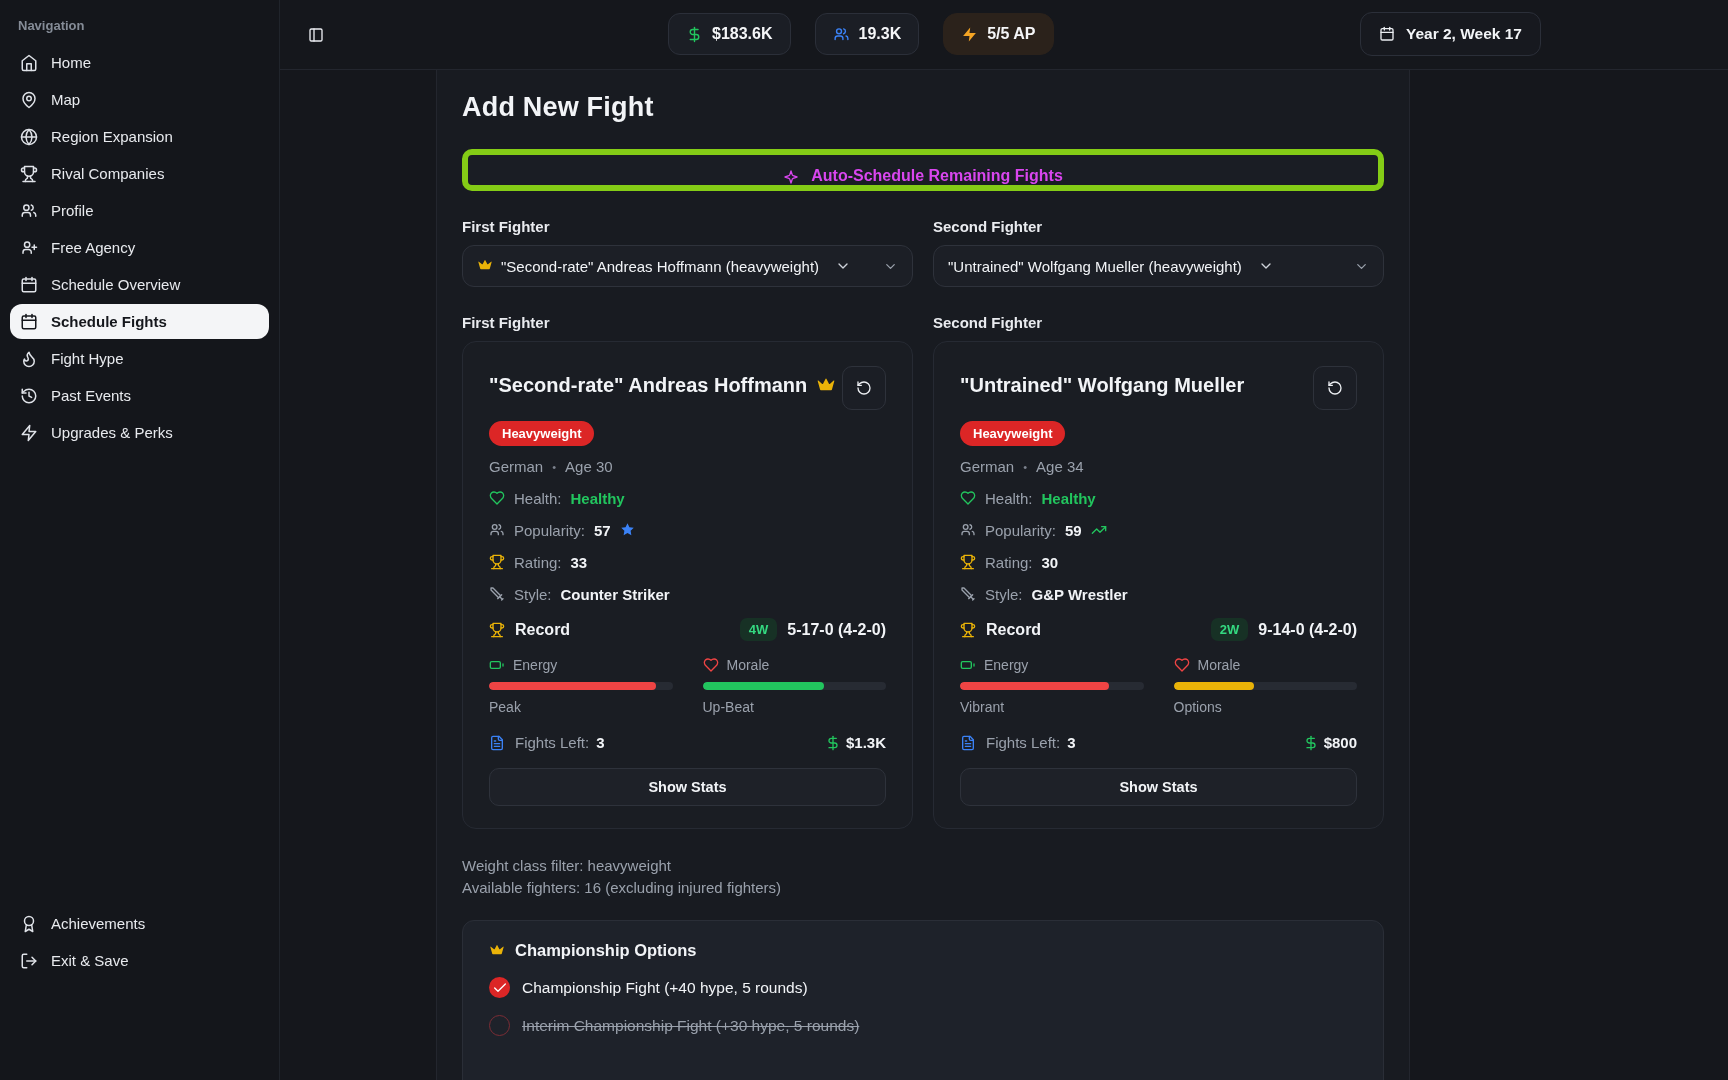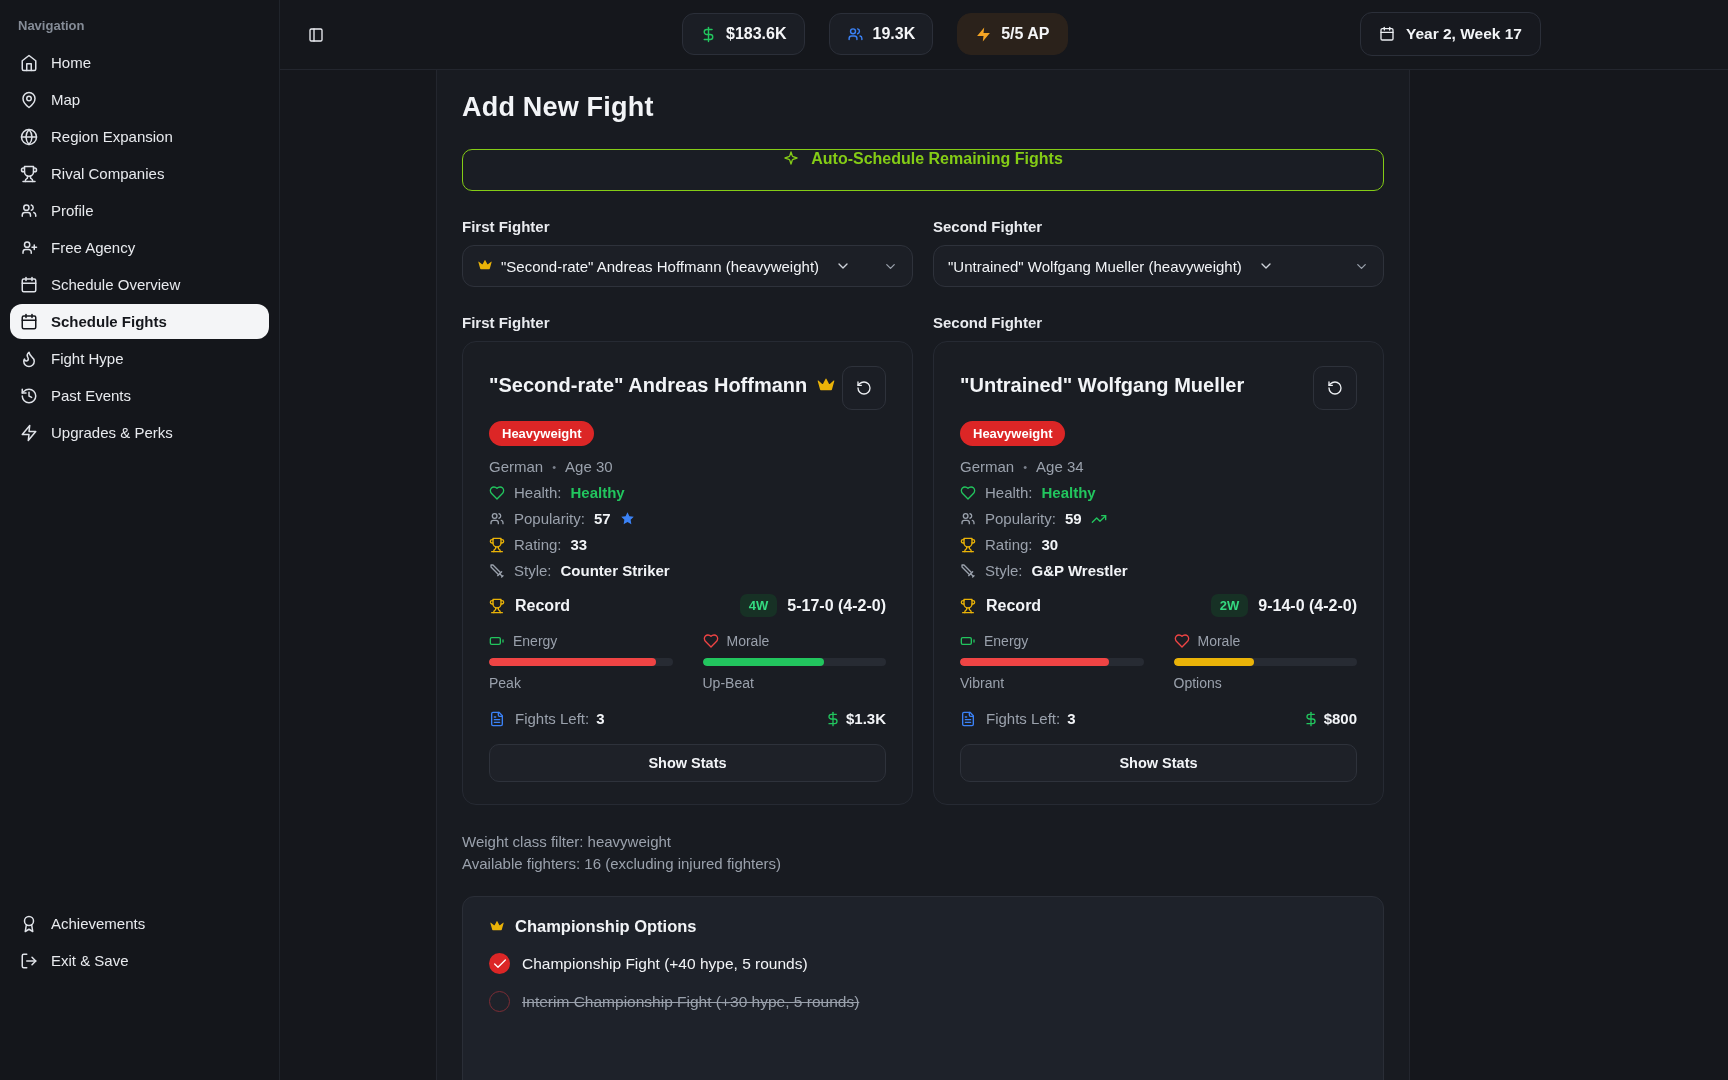--- a/index.html
+++ b/index.html
@@ -32,21 +32,21 @@
   .main { flex:1; display:flex; flex-direction:column; height:1080px; }
   .topbar {
     height:70px; flex:none; background:#15171c; border-bottom:1px solid #23262e;
     position:relative;
   }
   .panel-toggle {
     position:absolute; left:24px; top:23px; width:24px; height:24px;
     color:#eceef2; cursor:pointer; display:flex; align-items:center; justify-content:center;
   }
   .panel-toggle .icn { width:20px; height:20px; }
-  .stats-group { position:absolute; left:402px; top:13px; display:flex; gap:24px; align-items:center; }
+  .stats-group { position:absolute; left:388px; top:13px; display:flex; gap:24px; align-items:center; }
   .stat-pill {
     height:42px; display:flex; align-items:center; gap:9px; padding:0 17px;
     background:#1b1e25; border:1px solid #2b2f39; border-radius:12px;
     font-size:16px; font-weight:700; color:#f5f6f8;
   }
   .stat-pill .icn { width:17px; height:17px; }
   .stat-pill.ap { background:#2b221b; border-color:#2b221b; border-radius:14px; }
   .ic-money { color:#22c55e; } .ic-fans { color:#3b82f6; } .ic-ap { color:#f5a524; }
   .date-pill {
     position:absolute; right:187px; top:12px; height:44px;
@@ -57,23 +57,23 @@
   .date-pill .icn { width:18px; height:18px; color:#eceef2; }
 
   .content-row { flex:1; display:flex; min-height:0; }
   .gutter-l { width:157px; background:#15171c; border-right:1px solid #23262e; flex:none; }
   .gutter-r { flex:1; background:#15171c; border-left:1px solid #23262e; }
   .column { width:972px; flex:none; background:#181b21; padding:14px 25px 0 25px; overflow:hidden; }
 
   h1 { font-size:27px; font-weight:700; letter-spacing:.2px; margin:8px 0 26px 0; }
 
   .auto-btn {
-    width:100%; height:42px; border:1px solid #84cc16; border-radius:10px;
-    background:#1a1d24; display:flex; align-items:flex-start; justify-content:center; gap:12px;
-    font-size:16px; font-weight:600; color:#84cc16; cursor:pointer;
+    width:100%; height:42px; border:6px solid #84cc16; border-radius:10px;
+    background:#1a1d24; display:flex; align-items:flex-end; justify-content:center; gap:12px;
+    font-size:16px; font-weight:600; color:#d946ef; cursor:pointer;
   }
   .auto-btn .icn { width:18px; height:18px; }
   .auto-hint { text-align:center; font-size:13.5px; color:#98a0ab; margin-top:13px; }
 
   .two-col { display:grid; grid-template-columns:1fr 1fr; column-gap:20px; }
   .fighter-label { margin-top:27px; font-size:15px; font-weight:600; color:#e9ebef; }
   .select {
     margin-top:10px; height:42px; background:#1c1f26; border:1px solid #2e323b;
     border-radius:12px; display:flex; align-items:center; padding:0 14px;
     font-size:15px; font-weight:500; color:#f2f4f7; cursor:pointer;
@@ -95,21 +95,21 @@
     width:44px; height:44px; border:1px solid #2e323b; border-radius:10px; background:#1b1e25;
     display:flex; align-items:center; justify-content:center; color:#eceef2; cursor:pointer; flex:none;
   }
   .reroll-btn .icn { width:17px; height:17px; }
   .badge {
     display:inline-block; margin-top:11px; background:#dc2626; color:#fff;
     font-size:13px; font-weight:700; padding:5px 13px; border-radius:999px;
   }
   .meta { margin-top:12px; font-size:15px; color:#9aa1ac; display:flex; align-items:center; gap:9px; }
   .meta .dot { font-size:11px; color:#7c828d; }
-  .stat-row { margin-top:9px; font-size:15px; color:#9aa1ac; display:flex; align-items:center; gap:9px; }
+  .stat-row { margin-top:15px; font-size:15px; color:#9aa1ac; display:flex; gap:9px; }
   .stat-row .icn { width:16px; height:16px; color:#9aa1ac; }
   .stat-row .val { color:#f2f4f7; font-weight:700; }
   .val-green { color:#22c55e; font-weight:600; }
   .ic-heart-g { color:#22c55e !important; }
   .ic-star { width:15px !important; height:15px !important; color:#3b82f6 !important; }
   .ic-trend { width:16px !important; height:16px !important; color:#22c55e !important; }
   .ic-trophy { color:#eab308 !important; }
 
   .record-row { margin-top:15px; display:flex; align-items:center; }
   .record-row .icn { width:18px; height:18px; color:#eab308; margin-right:10px; }

